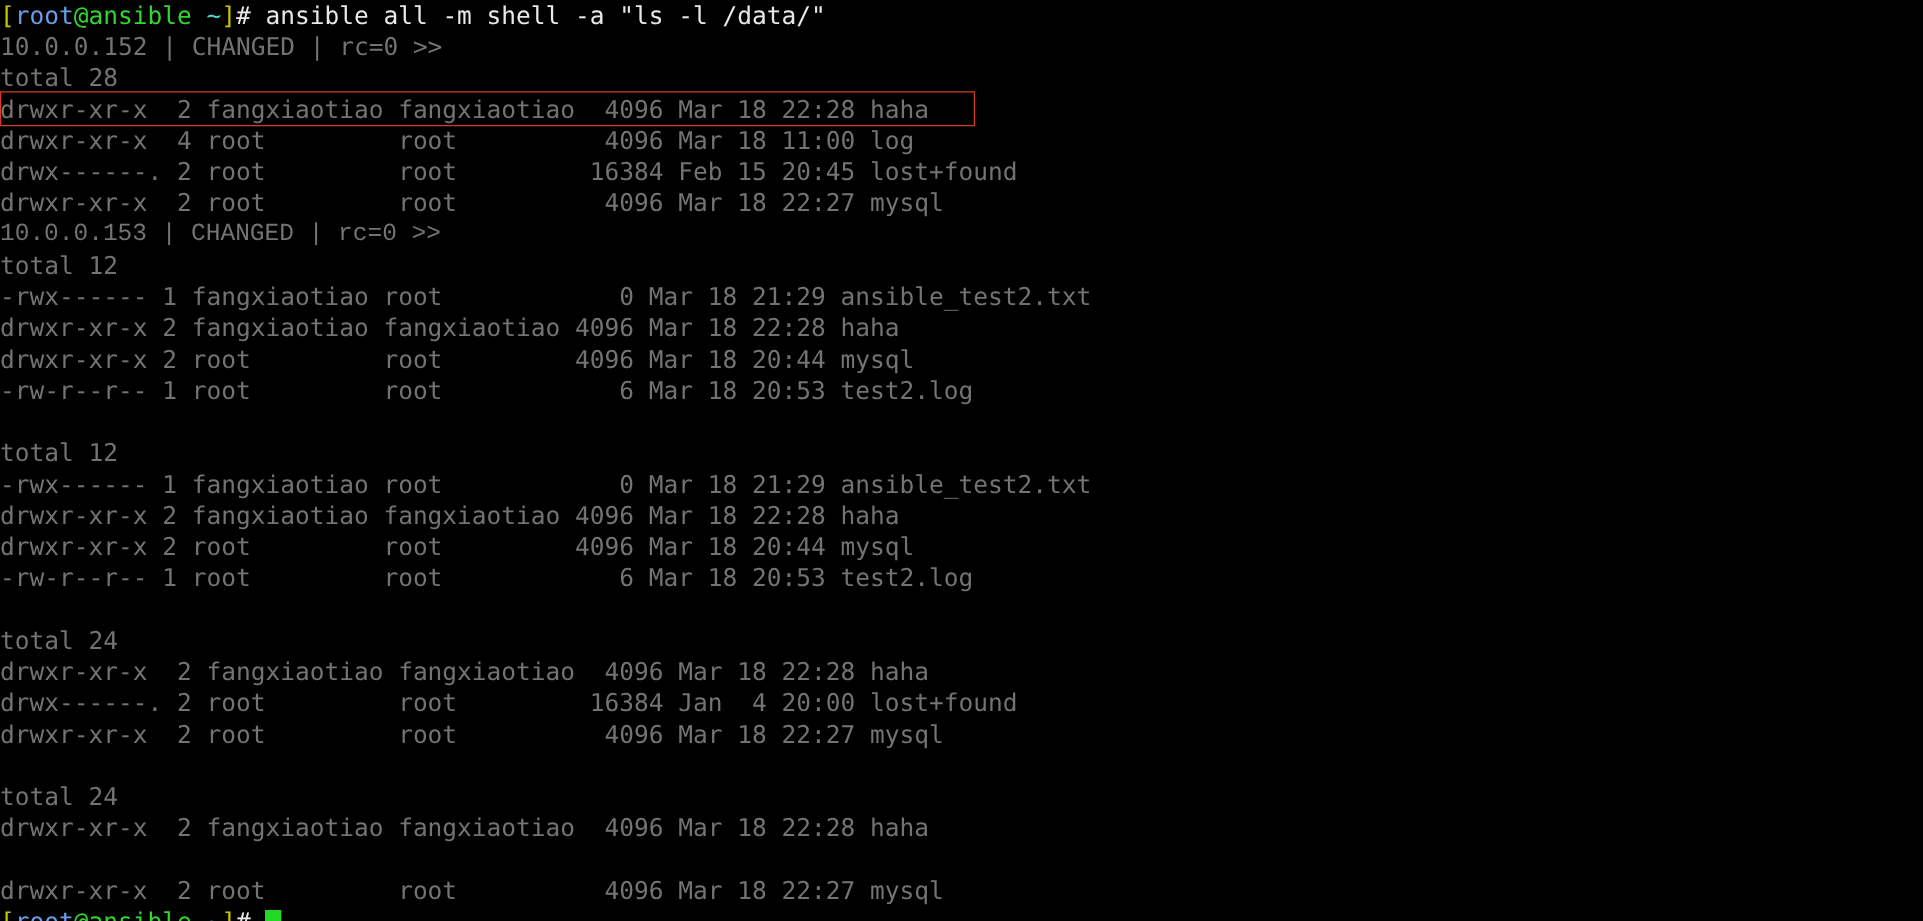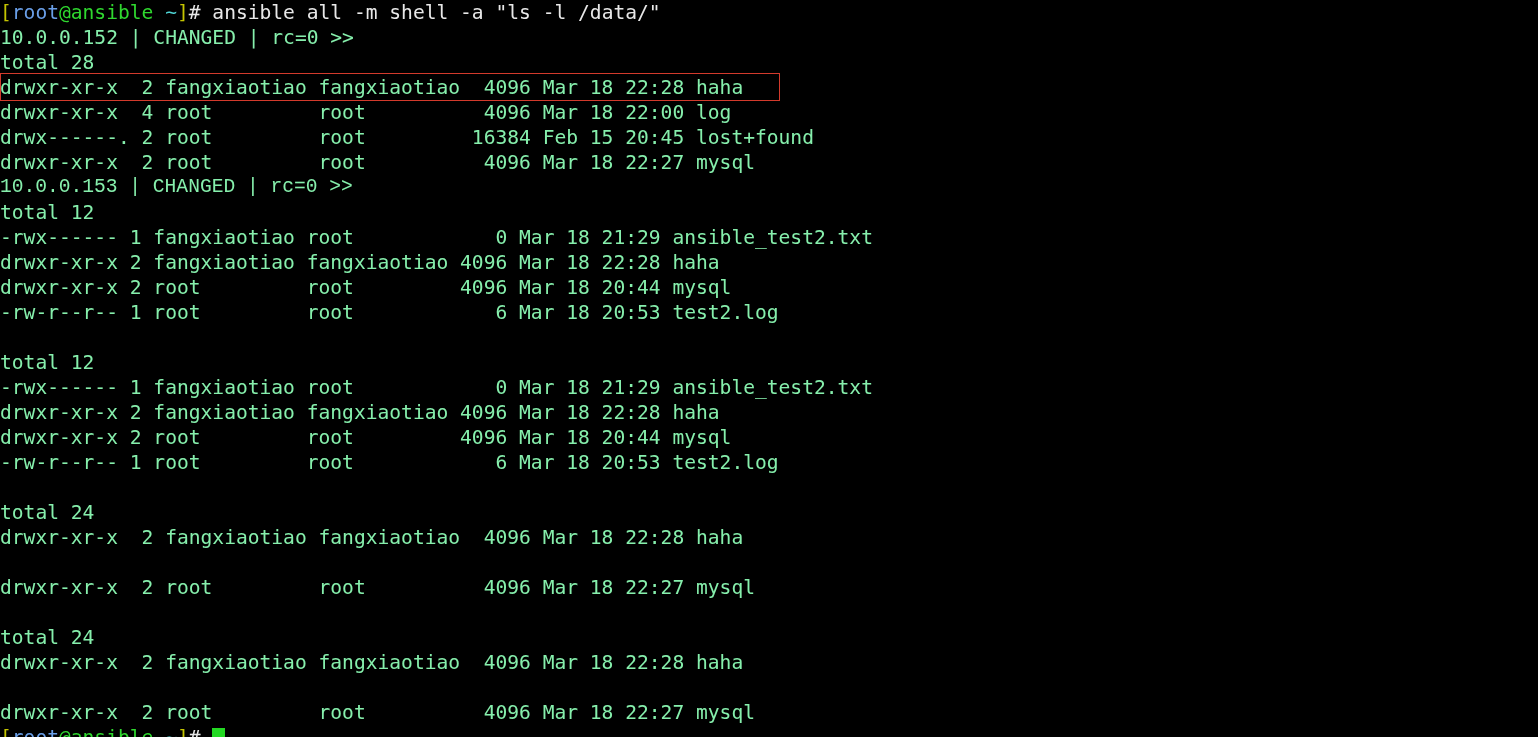--- a/index.html
+++ b/index.html
@@ -24,21 +24,21 @@
   .line {
     position: absolute;
     left: 0;
     height: 25px;
     line-height: 25px;
     font-size: 19.6px;
     letter-spacing: 0px;
     white-space: pre;
     font-family: "DejaVu Sans Mono", "Liberation Mono", monospace;
   }
-  .out   { color: #86efac; }
+  .out   { color: #737373; }
   .cmd   { color: #e8e8e8; }
   .br    { color: #c4c400; }
   .user  { color: #6a9fe8; }
   .at    { color: #2fd82f; }
   .host  { color: #2fd82f; }
   .path  { color: #4fd6d6; }
   .hash  { color: #e8e8e8; }
   .cursor {
     display: inline-block;
     width: 12.6px;
@@ -54,35 +54,36 @@
   }
 </style>
 </head>
 <body>
 
 <div id="terminal">
     <div class="line" style="top: 0px;"><span class="br">[</span><span class="user">root</span><span class="at">@</span><span class="host">ansible</span><span class="path"> ~</span><span class="br">]</span><span class="hash"># </span><span class="cmd">ansible all -m shell -a "ls -l /data/"</span></div>
     <div class="line" style="top: 25px;"><span class="out">10.0.0.152 | CHANGED | rc=0 &gt;&gt;</span></div>
     <div class="line" style="top: 50px;"><span class="out">total 28</span></div>
     <div class="line" style="top: 75px;"><span class="out">drwxr-xr-x  2 fangxiaotiao fangxiaotiao  4096 Mar 18 22:28 haha</span></div>
-    <div class="line" style="top: 100px;"><span class="out">drwxr-xr-x  4 root         root          4096 Mar 18 22:00 log</span></div>
+    <div class="line" style="top: 100px;"><span class="out">drwxr-xr-x  4 root         root          4096 Mar 18 11:00 log</span></div>
     <div class="line" style="top: 125px;"><span class="out">drwx------. 2 root         root         16384 Feb 15 20:45 lost+found</span></div>
     <div class="line" style="top: 150px;"><span class="out">drwxr-xr-x  2 root         root          4096 Mar 18 22:27 mysql</span></div>
     <div class="line" style="top: 175px; font-family: Liberation Mono, monospace;"><span class="out">10.0.0.153 | CHANGED | rc=0 &gt;&gt;</span></div>
     <div class="line" style="top: 200px;"><span class="out">total 12</span></div>
     <div class="line" style="top: 225px;"><span class="out">-rwx------ 1 fangxiaotiao root            0 Mar 18 21:29 ansible_test2.txt</span></div>
     <div class="line" style="top: 250px;"><span class="out">drwxr-xr-x 2 fangxiaotiao fangxiaotiao 4096 Mar 18 22:28 haha</span></div>
     <div class="line" style="top: 275px;"><span class="out">drwxr-xr-x 2 root         root         4096 Mar 18 20:44 mysql</span></div>
     <div class="line" style="top: 300px;"><span class="out">-rw-r--r-- 1 root         root            6 Mar 18 20:53 test2.log</span></div>
     <div class="line" style="top: 350px;"><span class="out">total 12</span></div>
     <div class="line" style="top: 375px;"><span class="out">-rwx------ 1 fangxiaotiao root            0 Mar 18 21:29 ansible_test2.txt</span></div>
     <div class="line" style="top: 400px;"><span class="out">drwxr-xr-x 2 fangxiaotiao fangxiaotiao 4096 Mar 18 22:28 haha</span></div>
     <div class="line" style="top: 425px;"><span class="out">drwxr-xr-x 2 root         root         4096 Mar 18 20:44 mysql</span></div>
     <div class="line" style="top: 450px;"><span class="out">-rw-r--r-- 1 root         root            6 Mar 18 20:53 test2.log</span></div>
     <div class="line" style="top: 500px;"><span class="out">total 24</span></div>
     <div class="line" style="top: 525px;"><span class="out">drwxr-xr-x  2 fangxiaotiao fangxiaotiao  4096 Mar 18 22:28 haha</span></div>
+    <div class="line" style="top: 550px;"><span class="out">drwx------. 2 root         root         16384 Jan  4 20:00 lost+found</span></div>
     <div class="line" style="top: 575px;"><span class="out">drwxr-xr-x  2 root         root          4096 Mar 18 22:27 mysql</span></div>
     <div class="line" style="top: 625px;"><span class="out">total 24</span></div>
     <div class="line" style="top: 650px;"><span class="out">drwxr-xr-x  2 fangxiaotiao fangxiaotiao  4096 Mar 18 22:28 haha</span></div>
     <div class="line" style="top: 700px;"><span class="out">drwxr-xr-x  2 root         root          4096 Mar 18 22:27 mysql</span></div>
     <div class="line" style="top: 725px;"><span class="br">[</span><span class="user">root</span><span class="at">@</span><span class="host">ansible</span><span class="path"> ~</span><span class="br">]</span><span class="hash"># </span><span class="cursor"></span></div>
     <div id="highlight-box" style="left: 0px; top: 73px; width: 780px; height: 28px; border-color: rgb(211, 58, 44);"></div>
   </div>
 
 </body></html>

